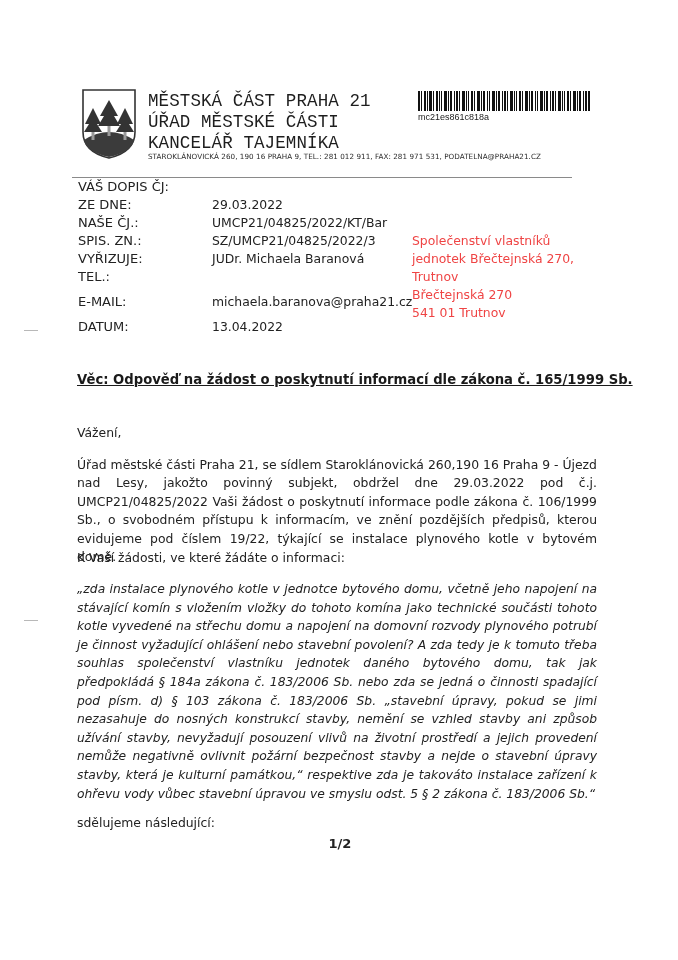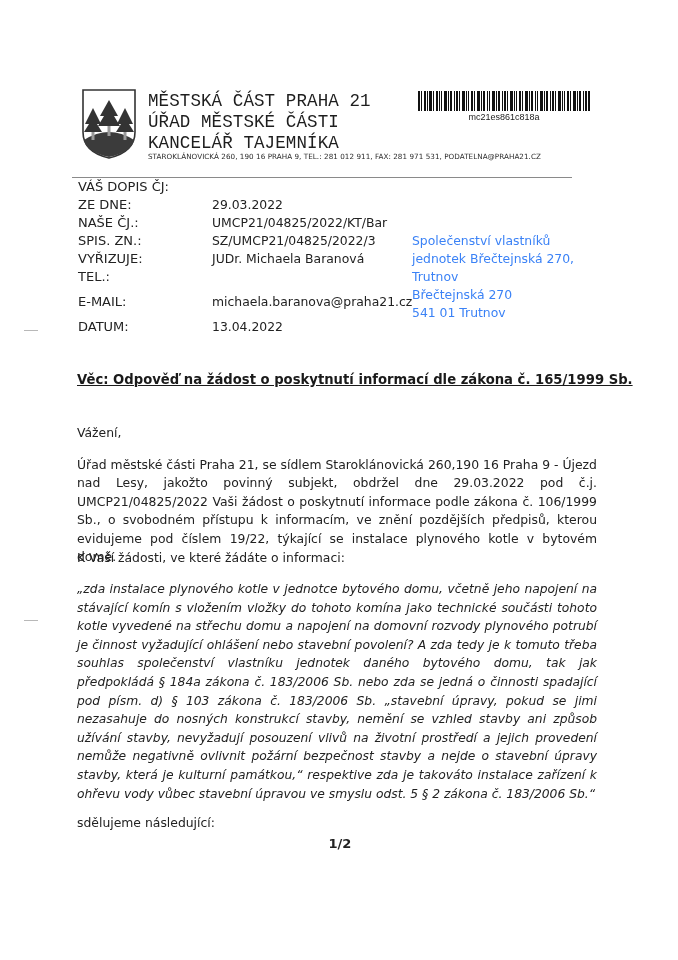--- a/index.html
+++ b/index.html
@@ -10,26 +10,26 @@
     }
     .abs { position: absolute; }
     
     .crest { left: 80px; top: 88px; width: 58px; height: 72px; }
     .org-line { left: 148px; font-size: 17.5px; line-height: 22px; color: #1e1e1e; letter-spacing: 0.1px; white-space: nowrap; font-family: Liberation Mono, monospace; }
     .org-1 { top: 90px; }
     .org-2 { top: 111px; }
     .org-3 { top: 132px; }
     .org-addr { left: 148px; top: 152px; font-size: 7.2px; color: #2a2a2a; white-space: nowrap; letter-spacing: 0.05px; }
     .barcode { left: 418px; top: 91px; width: 172px; height: 20px; }
-    .barcode-text { left: 418px; top: 112px; width: 172px; text-align: center; font-family: "Liberation Sans", sans-serif; font-size: 9px; color: #222; }
+    .barcode-text { left: 418px; top: 112px; width: 172px; text-align: left; font-family: "Liberation Sans", sans-serif; font-size: 9px; color: #222; }
     .hrule { left: 72px; top: 177px; width: 500px; height: 1px; background: #8a8a8a; }
     
     .meta-label { left: 78px; font-size: 13px; color: #222; white-space: nowrap; }
     .meta-value { left: 192px; font-size: 12.4px; color: #222; white-space: nowrap; margin-left: 20px; }
-    .recipient { left: 412px; font-size: 12.4px; color: #3b82f6; white-space: nowrap; }
+    .recipient { left: 412px; font-size: 12.4px; color: #ef4444; white-space: nowrap; }
     
     .subject { left: 77px; top: 372px; font-size: 13.2px; font-weight: bold; text-decoration: underline; color: #1a1a1a; white-space: nowrap; }
     
     .body-text { left: 77px; width: 520px; font-size: 12.4px; line-height: 18.4px; color: #222; text-align: justify; }
     .body-text.italic { font-style: italic; }
     .page-num { left: 320px; top: 836px; width: 40px; text-align: center; font-size: 13px; color: #222; font-weight: bold; }
     .margin-mark { left: 24px; width: 14px; height: 1px; background: #b8b8b8; }
   </style>
 </head>
 <body>

